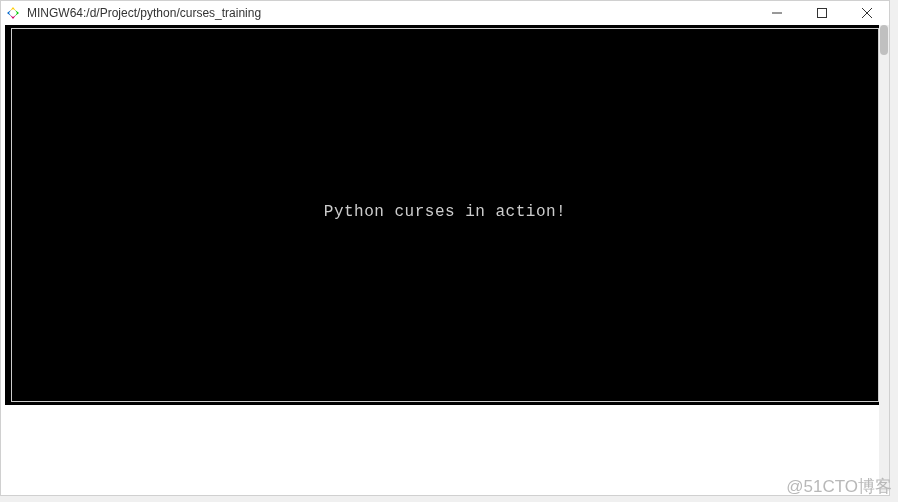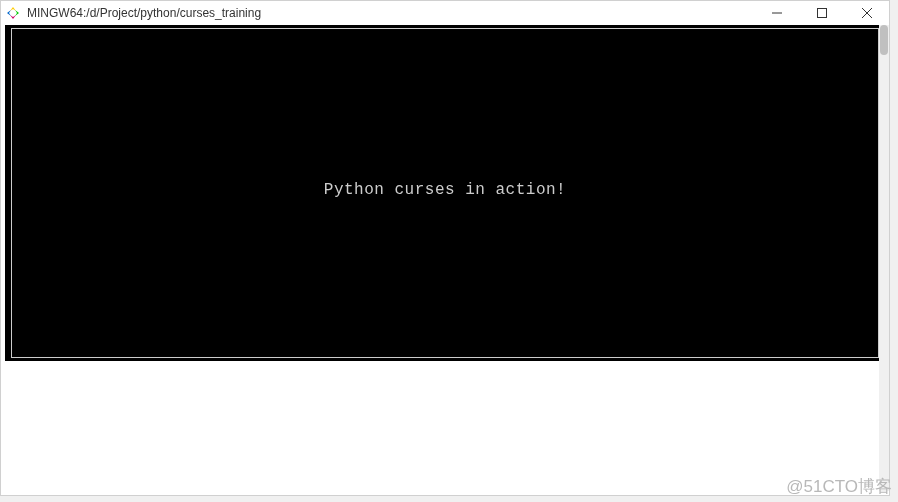--- a/index.html
+++ b/index.html
@@ -60,21 +60,21 @@
       align-items: center;
       justify-content: center;
       background: transparent;
       border: none;
       cursor: pointer;
       font-family: inherit;
     }
     
     .terminal-area {
       width: 880px;
-      height: 336px;
+      height: 380px;
       background: #000000;
       margin-left: 4px;
       position: relative;
     }
     
     .curses-border {
       position: absolute;
       top: 3px;
       left: 6px;
       right: 6px;

